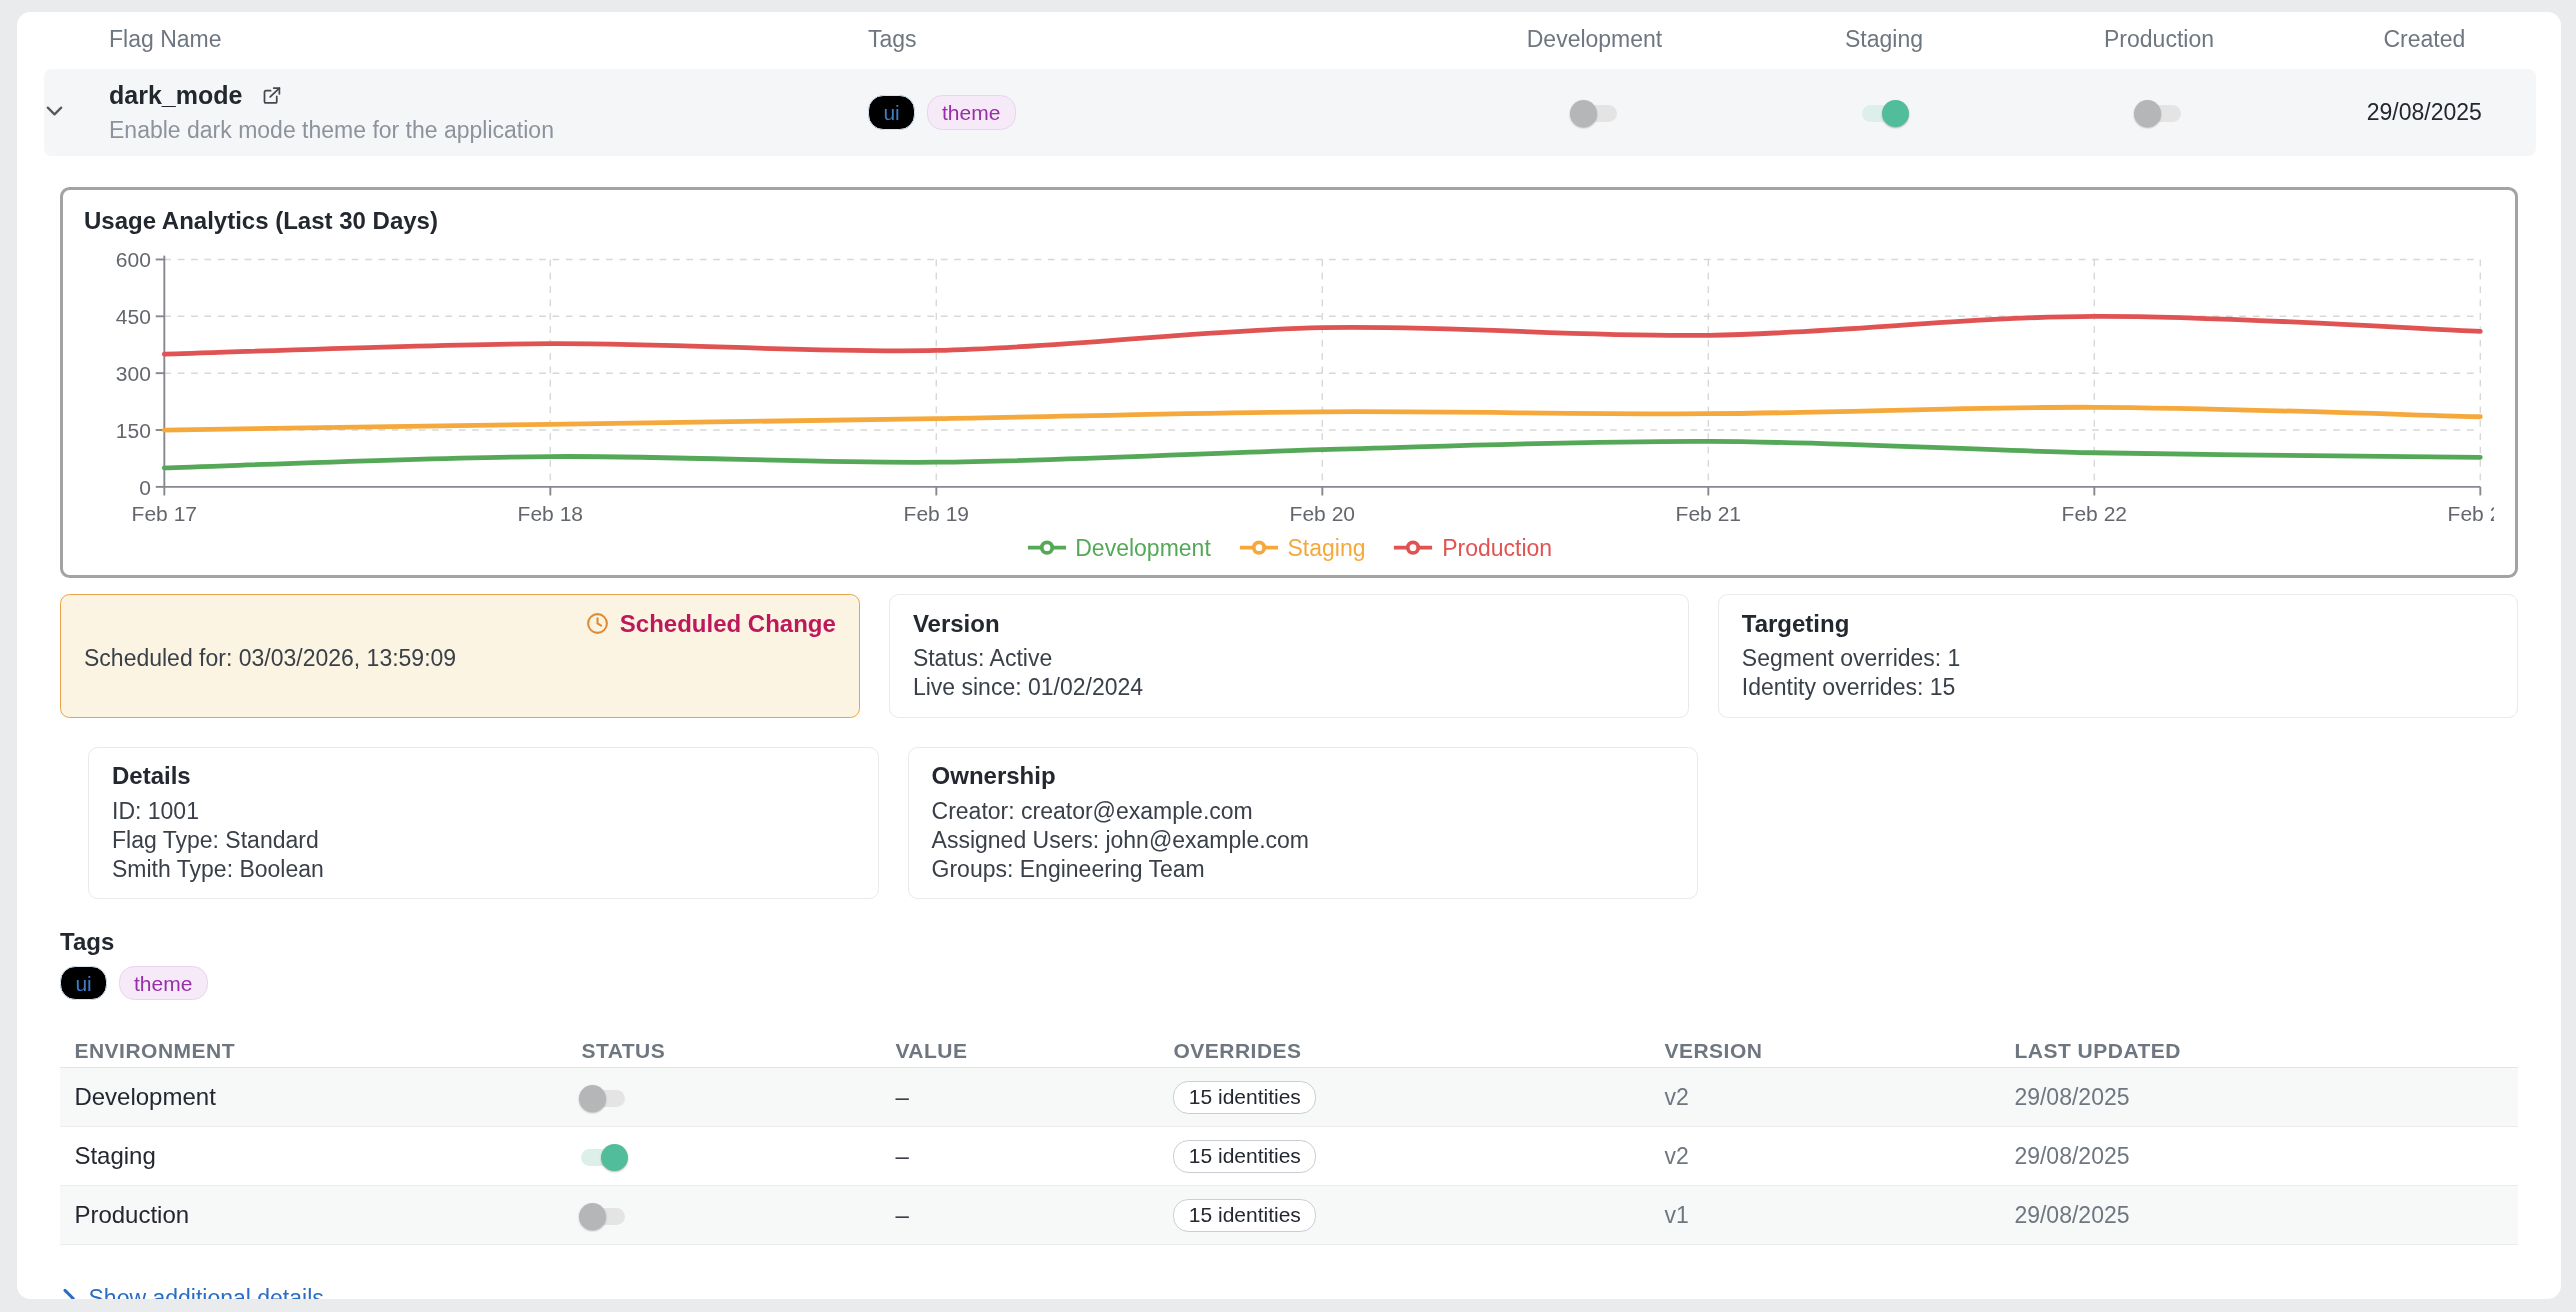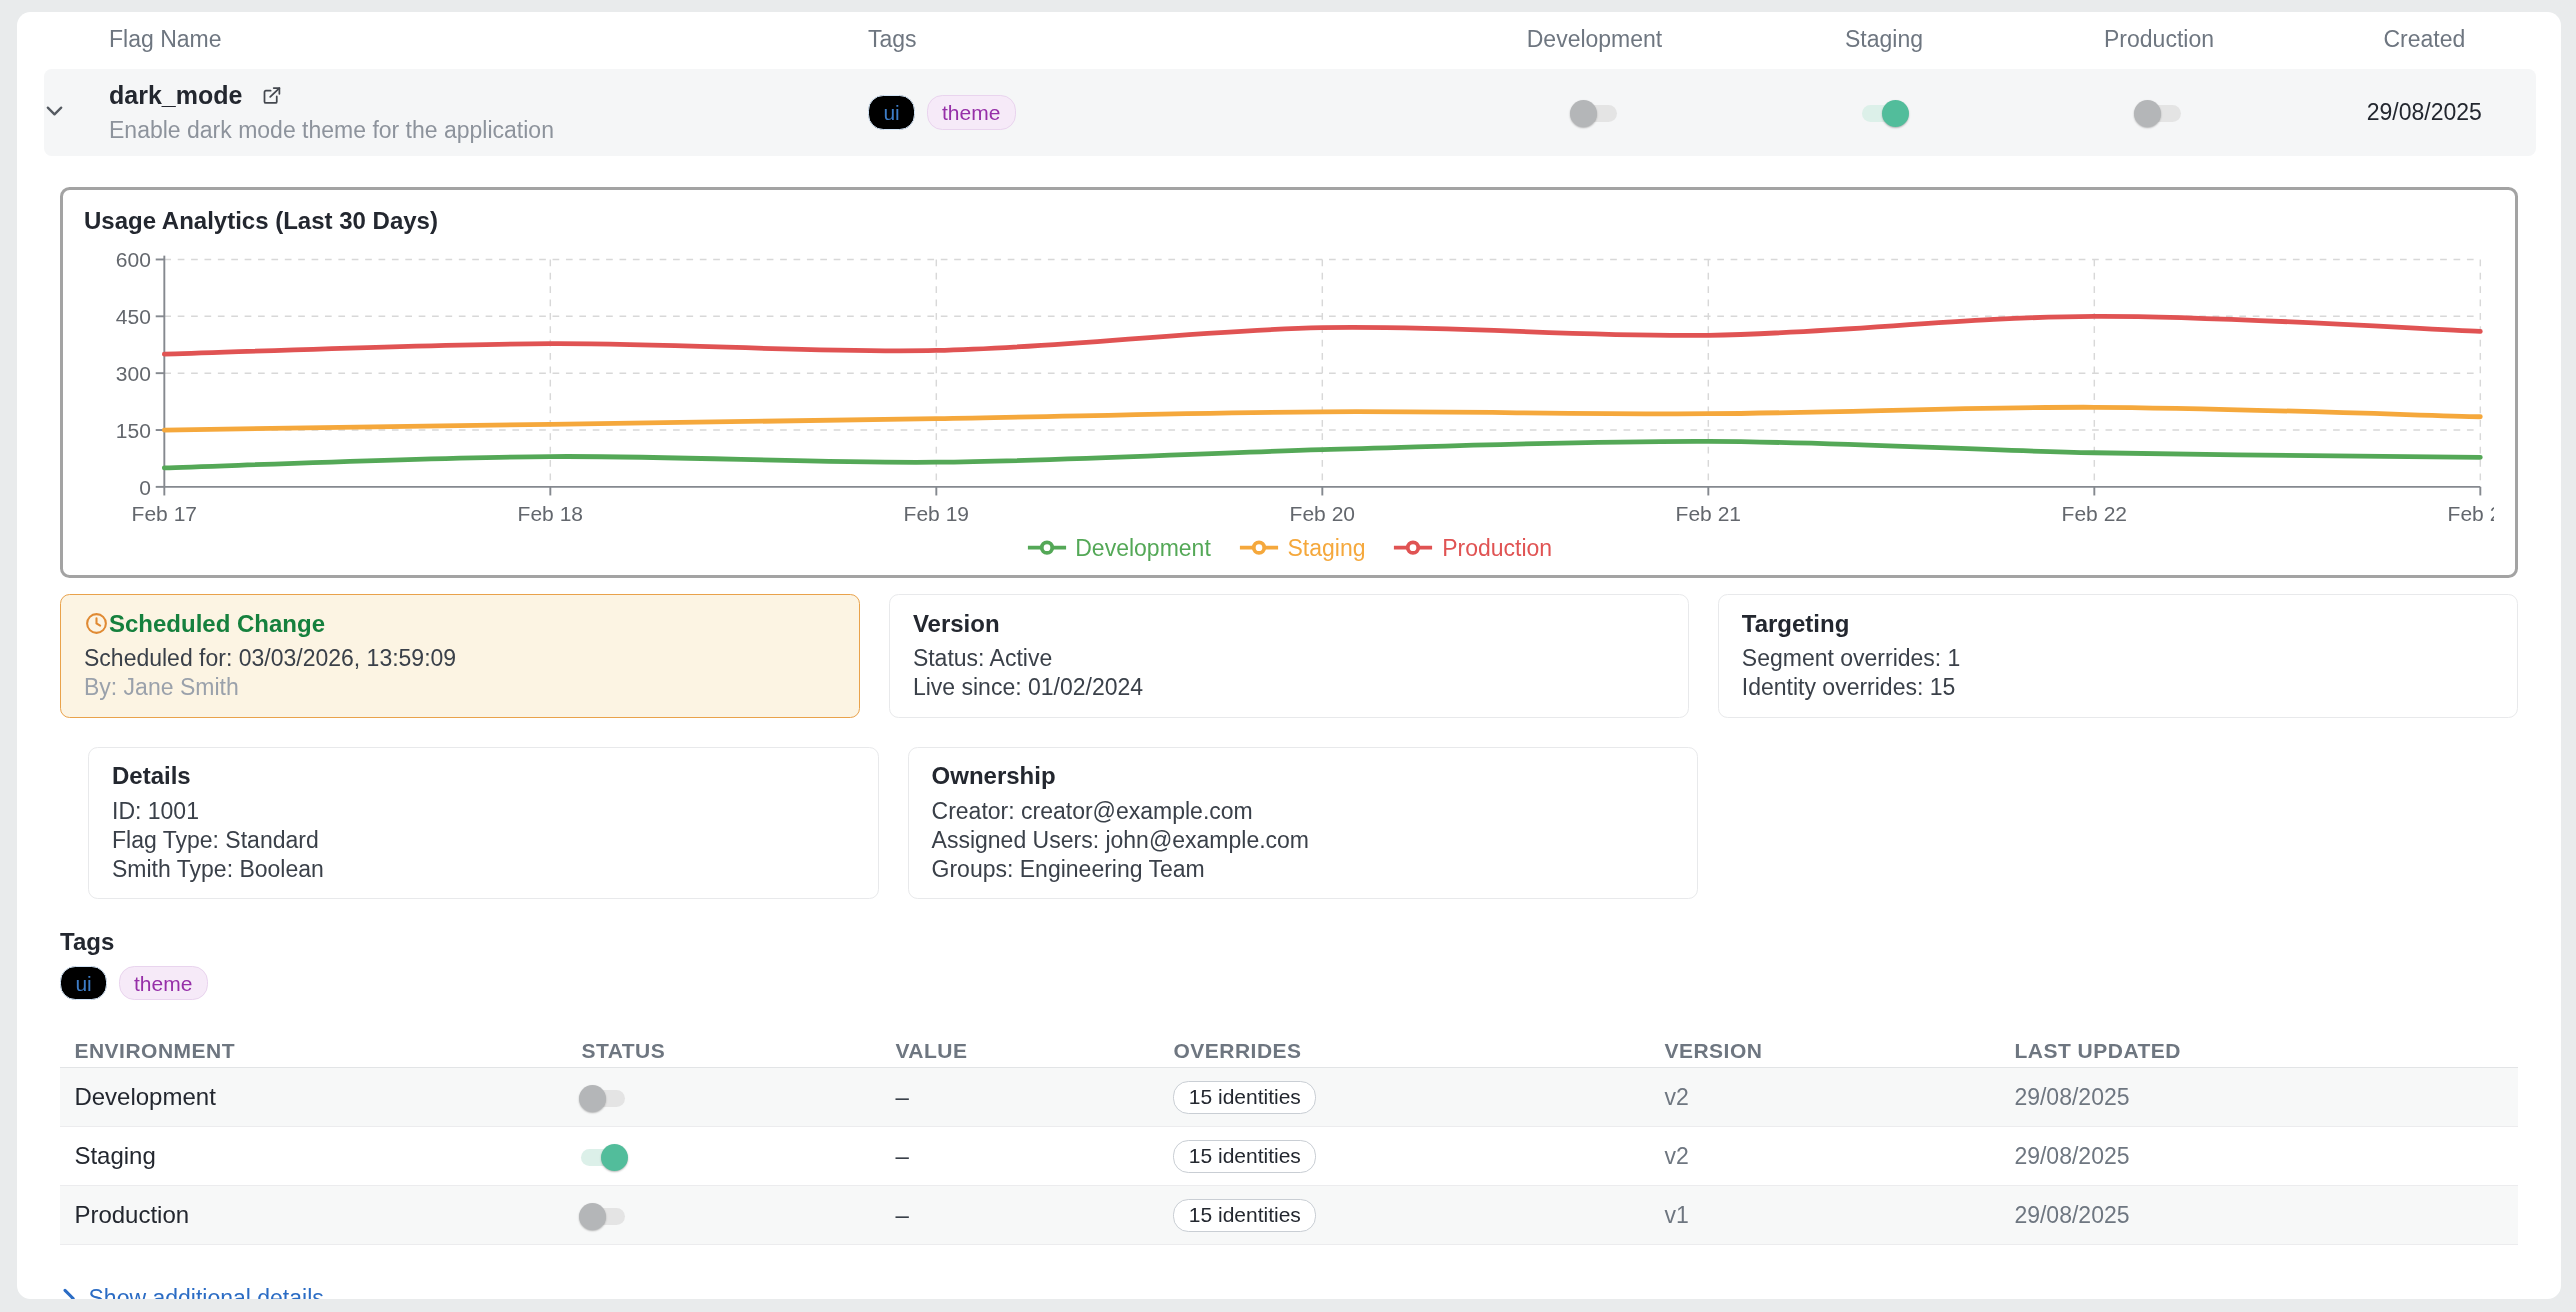--- a/index.html
+++ b/index.html
@@ -58,21 +58,21 @@
   .legend-label { font-size: 23px; }
   
   .cards-row { display: grid; grid-template-columns: repeat(3, 1fr); gap: 29px; }
   .row1 { margin-top: 16.3px; }
   .row2 { margin-top: 29px; padding-left: 28px; }
   .card { border: 1px solid #e8e9eb; border-radius: 9.6px; padding: 14.4px 23px; background: #fff; }
   .card-title { font-size: 24px; font-weight: 600; color: #23272f; margin-bottom: 6.7px; }
   .card .line { font-size: 23px; color: #3a4049; line-height: 29px; }
   .card .line.muted { color: #9aa1ab; }
   .card.scheduled { background: #fcf4e3; border: 1.4px solid #e9a24b; }
-  .sched-title { color: #15803d; display: flex; align-items: center; gap: 0; }
+  .sched-title { color: #be185d; display: flex; align-items: center; gap: 10px; justify-content: flex-end; }
   
   .tags-section { margin-top: 29px; }
   .section-title { font-size: 24px; font-weight: 600; color: #23272f; }
   .pills { margin-top: 9.6px; display: flex; gap: 11.5px; }
   
   .env-table { margin-top: 34px; }
   .env-grid { display: grid; grid-template-columns: 507px 314px 278px 491px 350px 1fr;
     align-items: center; padding: 0 14.4px; }
   .env-head { height: 34px; border-bottom: 1px solid #e2e4e6; }
   .env-head .col { font-size: 21px; font-weight: 700; color: #6e7680; letter-spacing: 0.5px; }
@@ -218,21 +218,20 @@
         <div class="card-title sched-title">
           <span class="icon">
             <svg width="25" height="25" viewBox="0 0 24 24" fill="none" stroke="#e08a33" stroke-width="2" stroke-linecap="round">
                 <circle cx="12" cy="12" r="9"></circle>
                 <polyline points="12,7 12,12 15.5,14"></polyline>
               </svg>
           </span>
           <span>Scheduled Change</span>
         </div>
         <div class="line">Scheduled for: 03/03/2026, 13:59:09</div>
-        <div class="line muted">By: Jane Smith</div>
       </div>
       <div class="card">
         <div class="card-title">Version</div>
         <div class="line">Status: Active</div>
         <div class="line">Live since: 01/02/2024</div>
       </div>
       <div class="card">
         <div class="card-title">Targeting</div>
         <div class="line">Segment overrides: 1</div>
         <div class="line">Identity overrides: 15</div>

